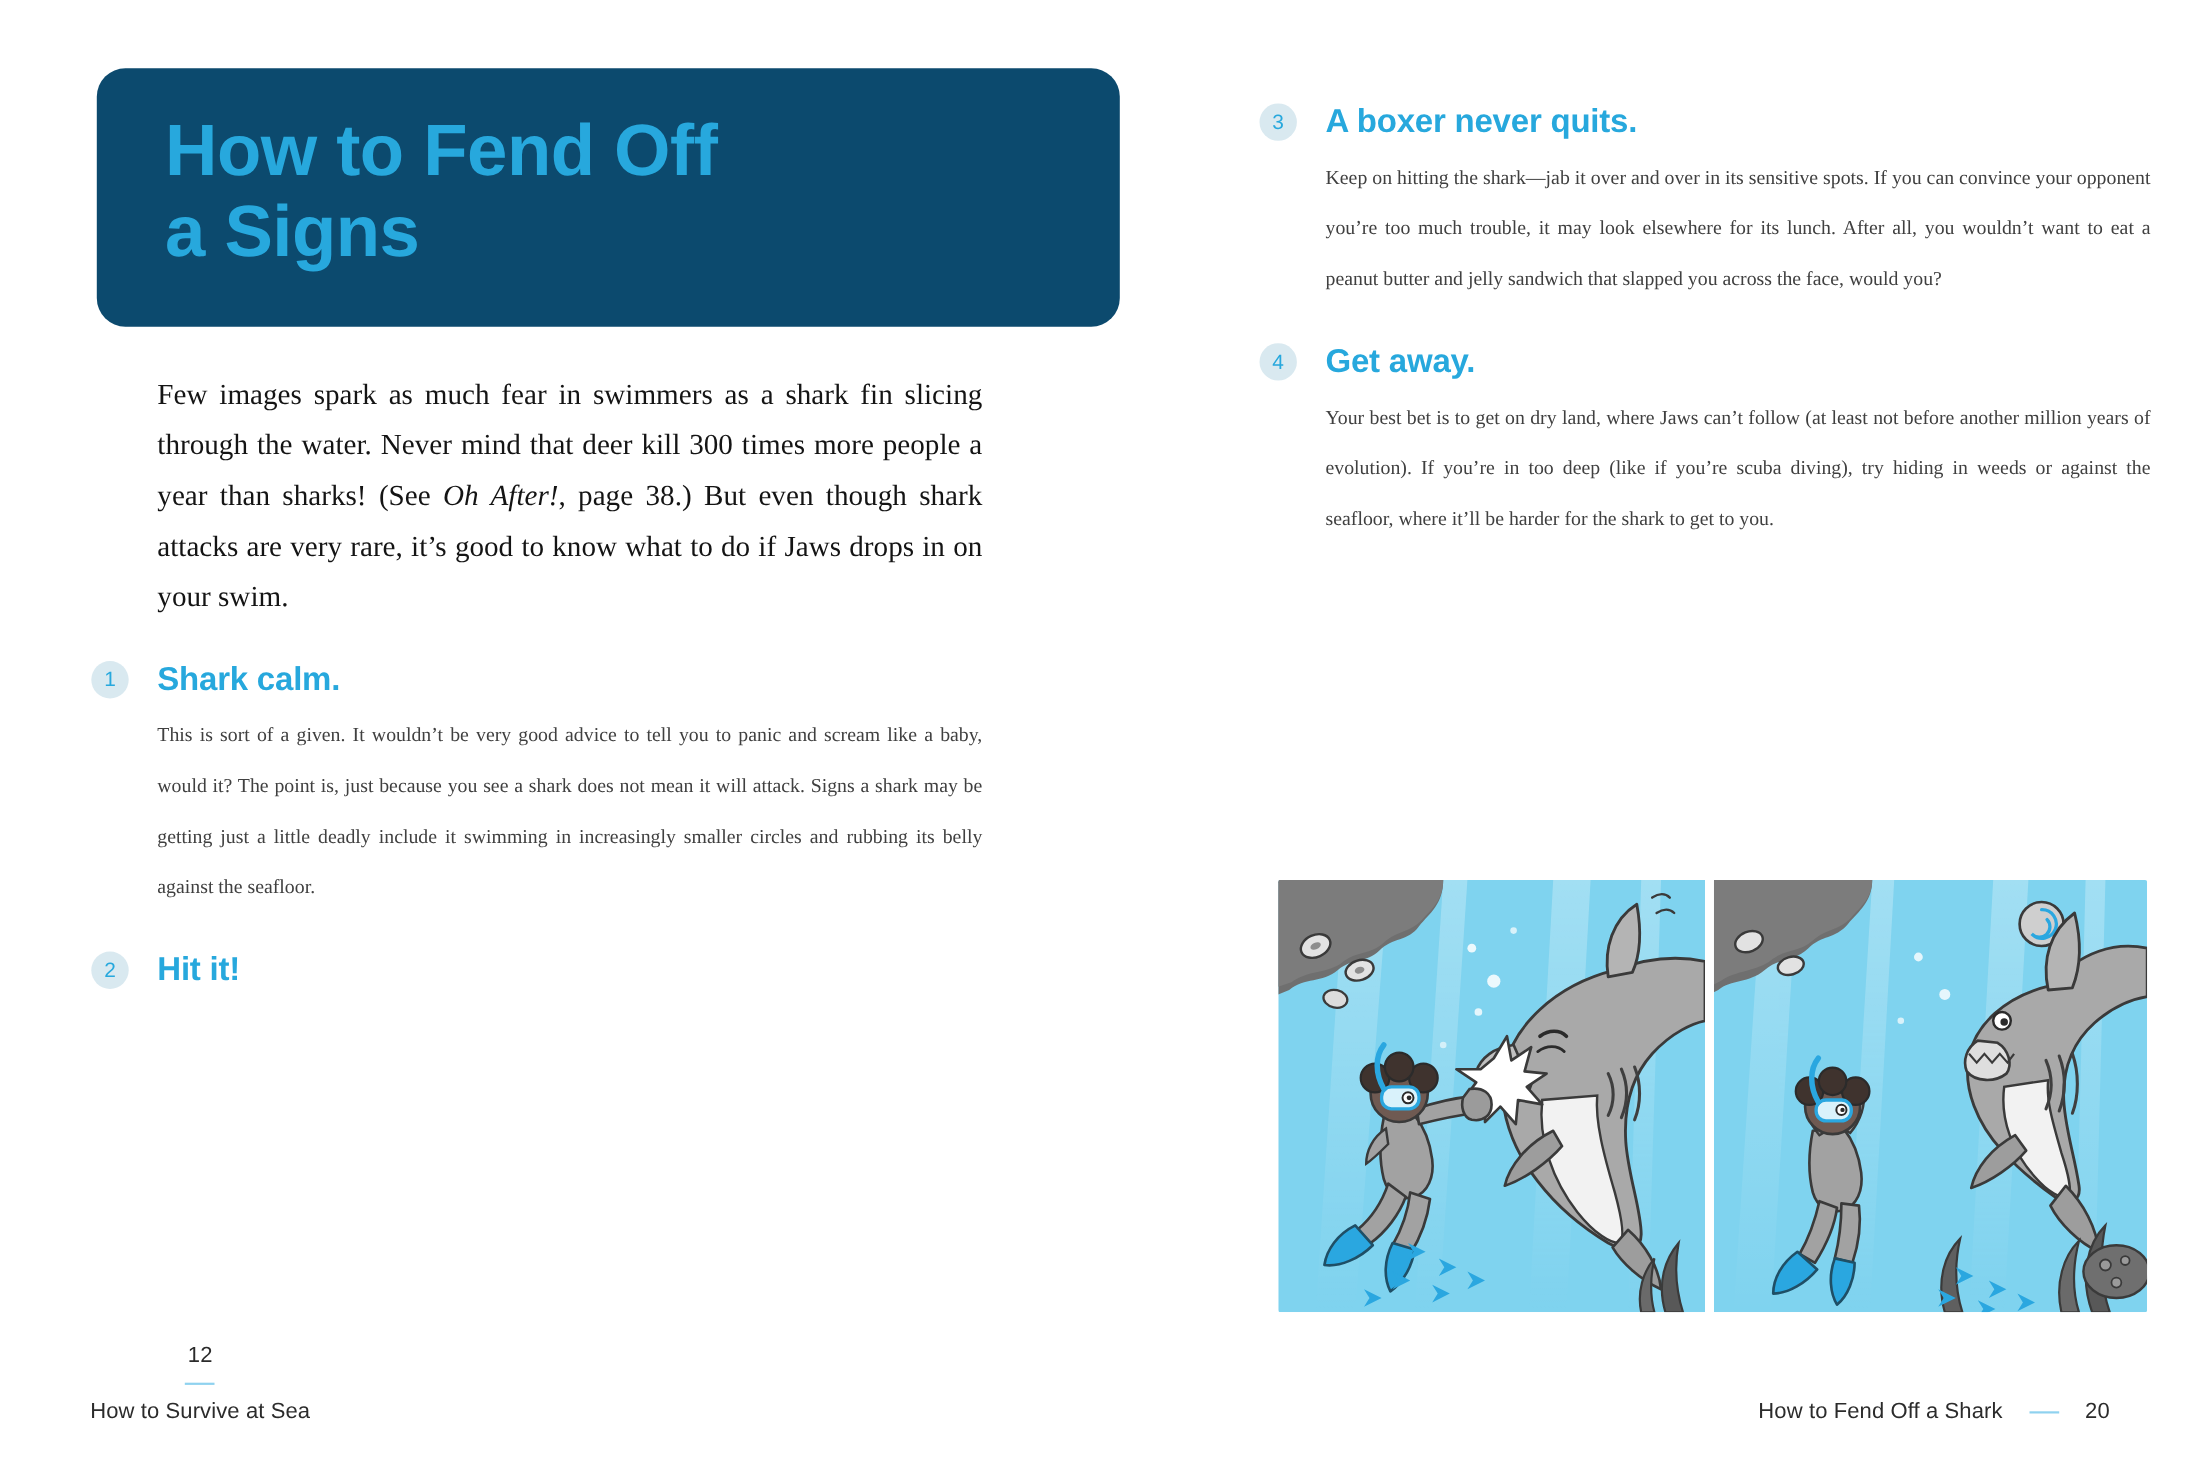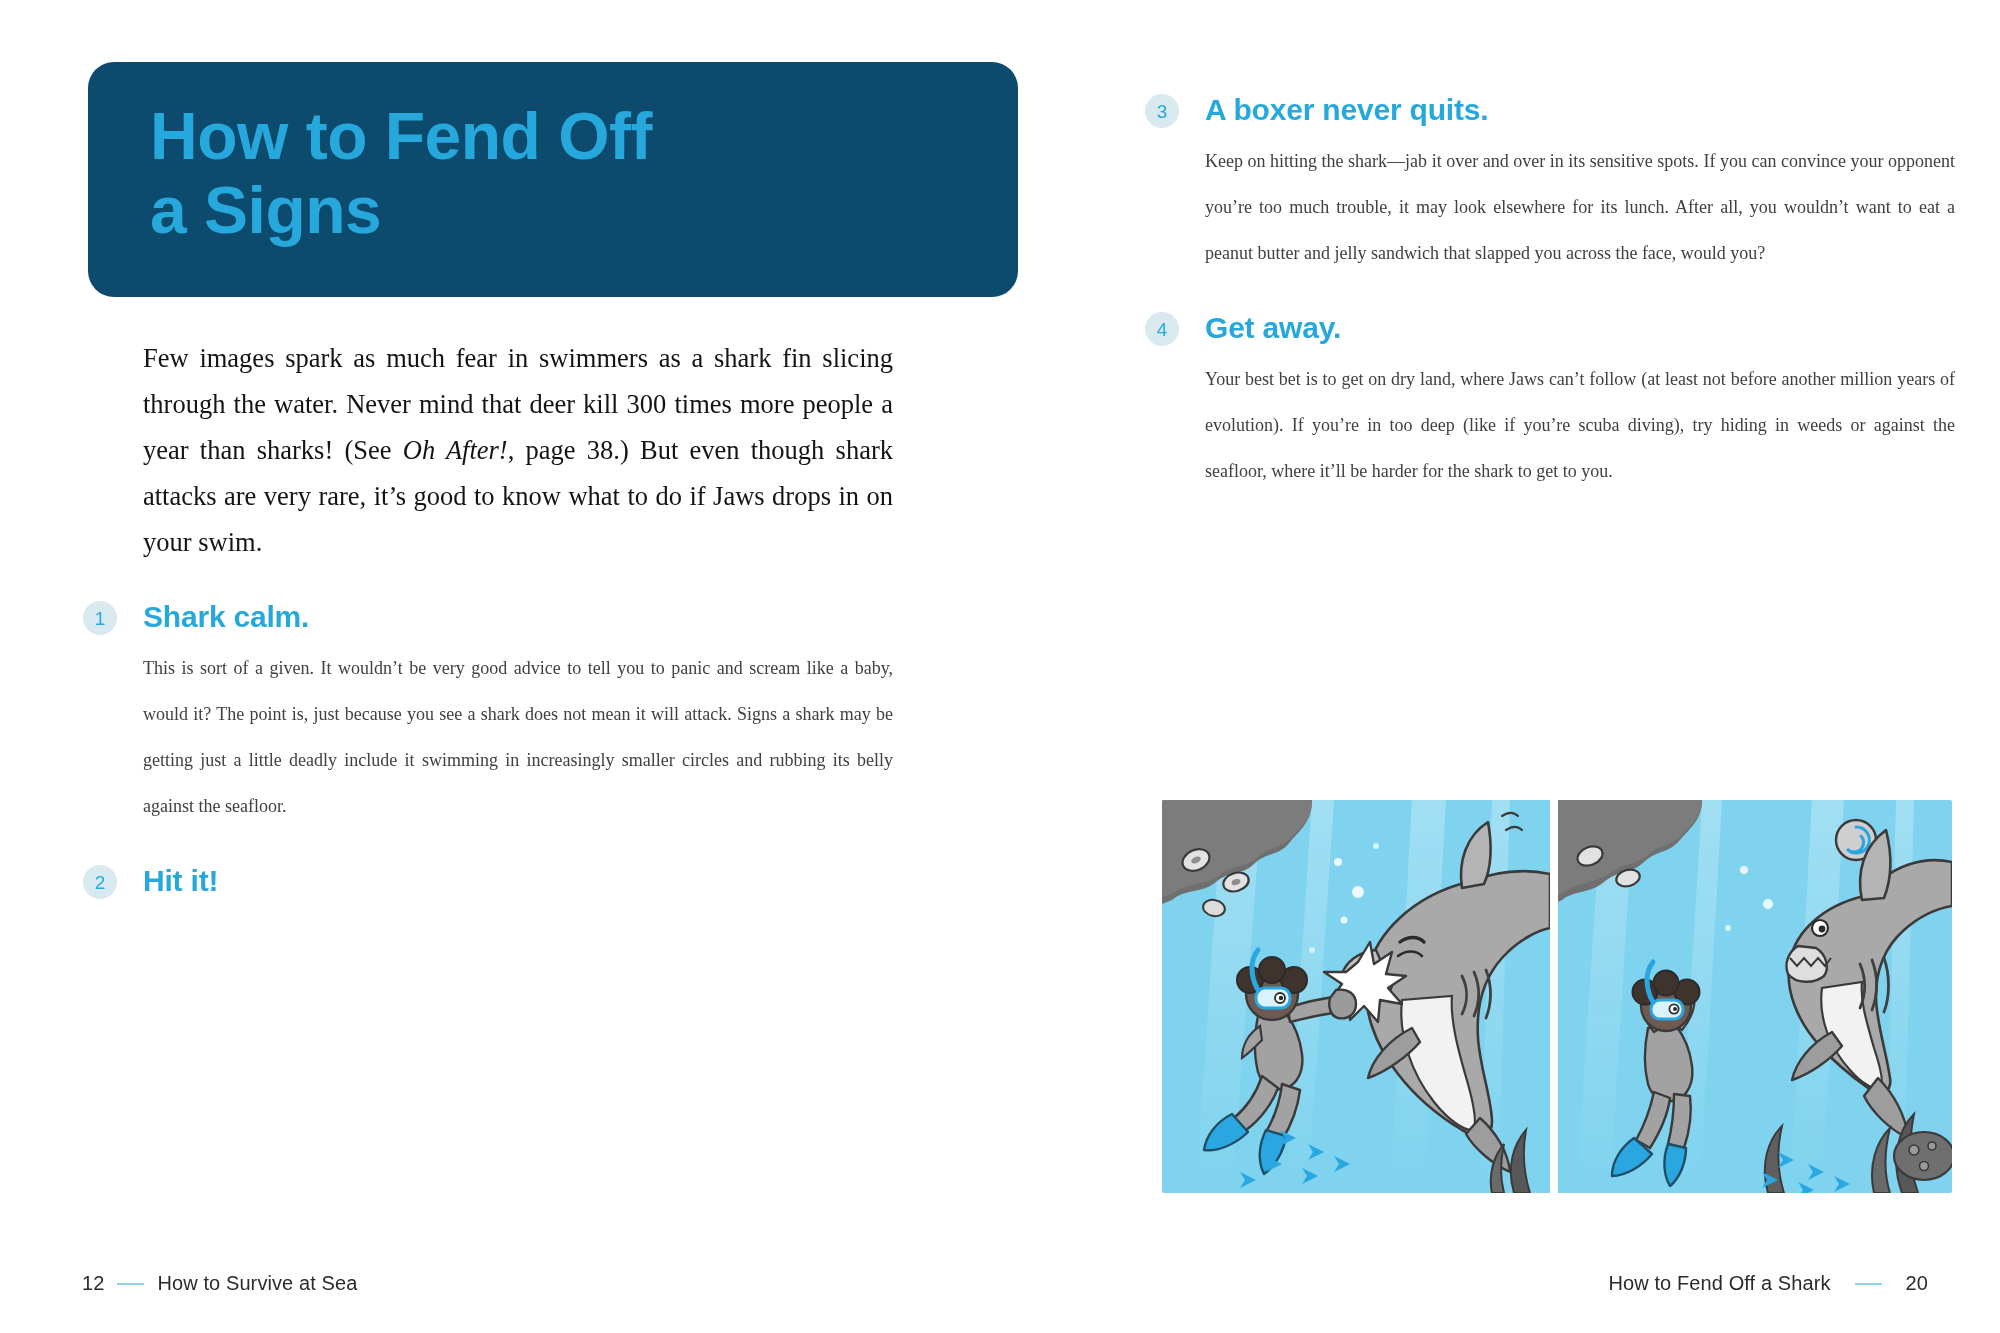--- a/index.html
+++ b/index.html
@@ -131,22 +131,22 @@
     bottom: 38px;
     font-family: "Liberation Sans", sans-serif;
     font-size: 20px;
     color: #2b2b2b;
     letter-spacing: 0.1px;
     white-space: nowrap;
     display: flex;
     align-items: center;
     gap: 13px;
   }
-  .footer-left  { left: 82px; }
-  .footer-right { right: 72px; gap: 24px; }
+  .footer-left  { left: 82px; flex-direction: column; }
+  .footer-right { right: 82px; gap: 24px; }
   .footer-dash {
     display: inline-block;
     width: 27px;
     height: 2px;
     background: #8fd2ef;
   }
 
   
   .illus-wrap {
     position: absolute;

